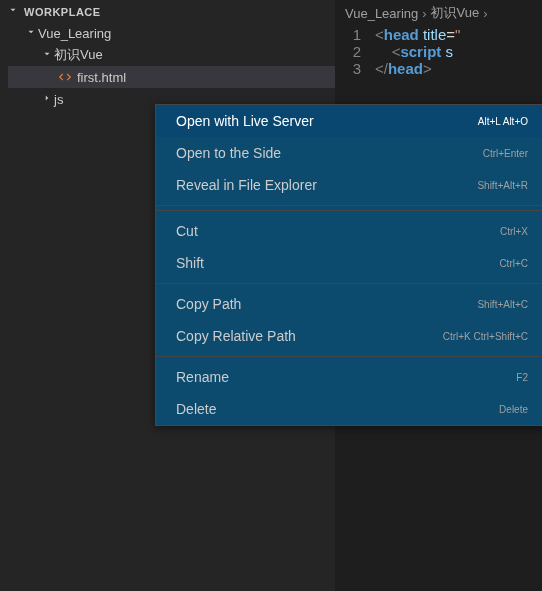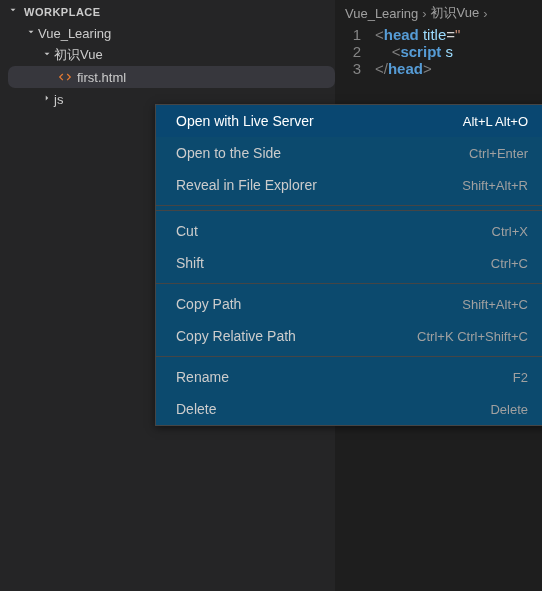--- a/index.html
+++ b/index.html
@@ -5,40 +5,40 @@
 * { margin: 0; padding: 0; box-sizing: border-box; font-family: "Segoe UI", sans-serif; }
 body { background: #252526; color: #cccccc; font-size: 13px; width: 542px; height: 591px; overflow: hidden; position: relative; }
 .sidebar { width: 335px; background: #252526; height: 100%; }
 .section-header { display: flex; align-items: flex-end; padding: 4px 8px; font-weight: bold; font-size: 11px; letter-spacing: 0.5px; cursor: pointer; }
 .section-header .chev { margin-right: 4px; }
 .tree { padding-left: 8px; }
 .tree-item { display: flex; align-items: center; padding: 2px 0 2px 8px; cursor: pointer; height: 22px; }
 .tree-item.depth1 { padding-left: 18px; }
 .tree-item.depth2 { padding-left: 34px; }
 .tree-item.depth3 { padding-left: 50px; }
-.tree-item.selected { background: #37373d; border-radius: 7px; }
+.tree-item.selected { background: #37373d; }
 .chev { display: inline-block; width: 12px; color: #c5c5c5; font-size: 12px; }
 .chev svg { width: 10px; height: 10px; }
 .file-icon { margin-right: 5px; display: inline-flex; align-items: center; }
 .file-icon.html { color: #e37933; }
 .editor { position: absolute; left: 335px; top: 0; right: 0; height: 100%; background: #1e1e1e; }
 .breadcrumb { padding: 4px 10px; font-size: 13px; color: #a0a0a0; display: flex; align-items: center; gap: 4px; }
 .breadcrumb .sep { color: #888; }
 .code { font-family: Consolas, monospace; font-size: 15px; }
 .code-line { display: flex; }
 .lineno { width: 40px; text-align: right; color: #858585; padding-right: 14px; user-select: none; }
 .tok-bracket { color: #808080; }
 .tok-tag { color: #569cd6; font-weight: bold; }
 .tok-attr { color: #9cdcfe; }
 .tok-op { color: #d4d4d4; }
 .tok-str { color: #ce9178; }
 .context-menu { position: absolute; left: 155px; top: 104px; width: 394px; background: #0c4a6e; border: 1px solid #454545; box-shadow: 0 2px 8px rgba(0,0,0,0.5); z-index: 10; padding: 0 0; }
 .menu-item { display: flex; justify-content: space-between; align-items: center; padding: 6px 20px; font-size: 14px; color: #cccccc; cursor: pointer; height: 32px; }
 .menu-item.highlighted { background: #094771; color: #ffffff; }
-.menu-item .shortcut { color: #a0a0a0; font-size: 13px; }
+.menu-item .shortcut { color: #a0a0a0; font-size: 10px; }
 .menu-item.highlighted .shortcut { color: #ffffff; }
 .menu-sep { height: 1px; background: #454545; margin: 4px 0; }
 .code-content { white-space: pre; }
 </style>
 </head>
 <body>
 
 <div class="sidebar">
   <div class="section-header">
     <span class="chev">

